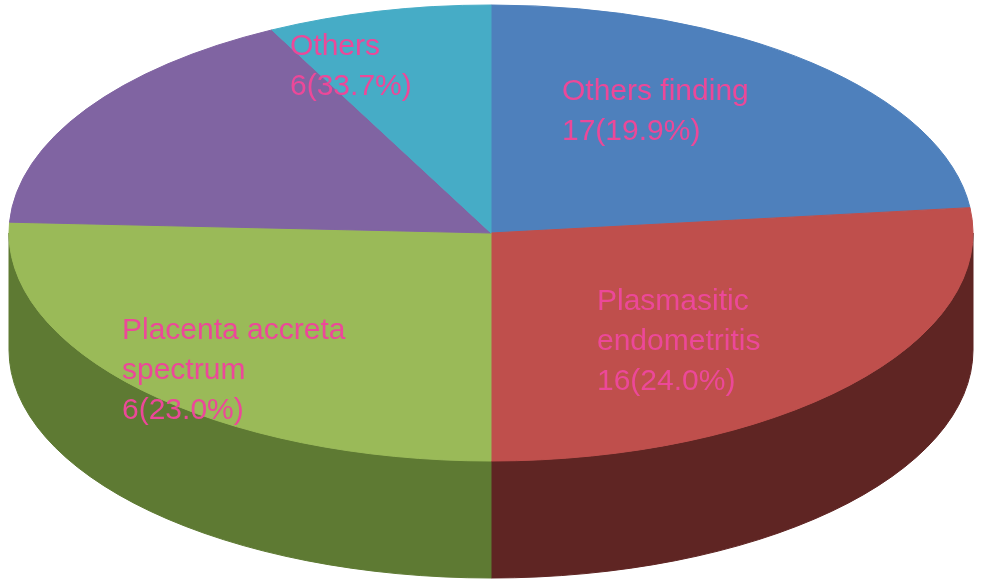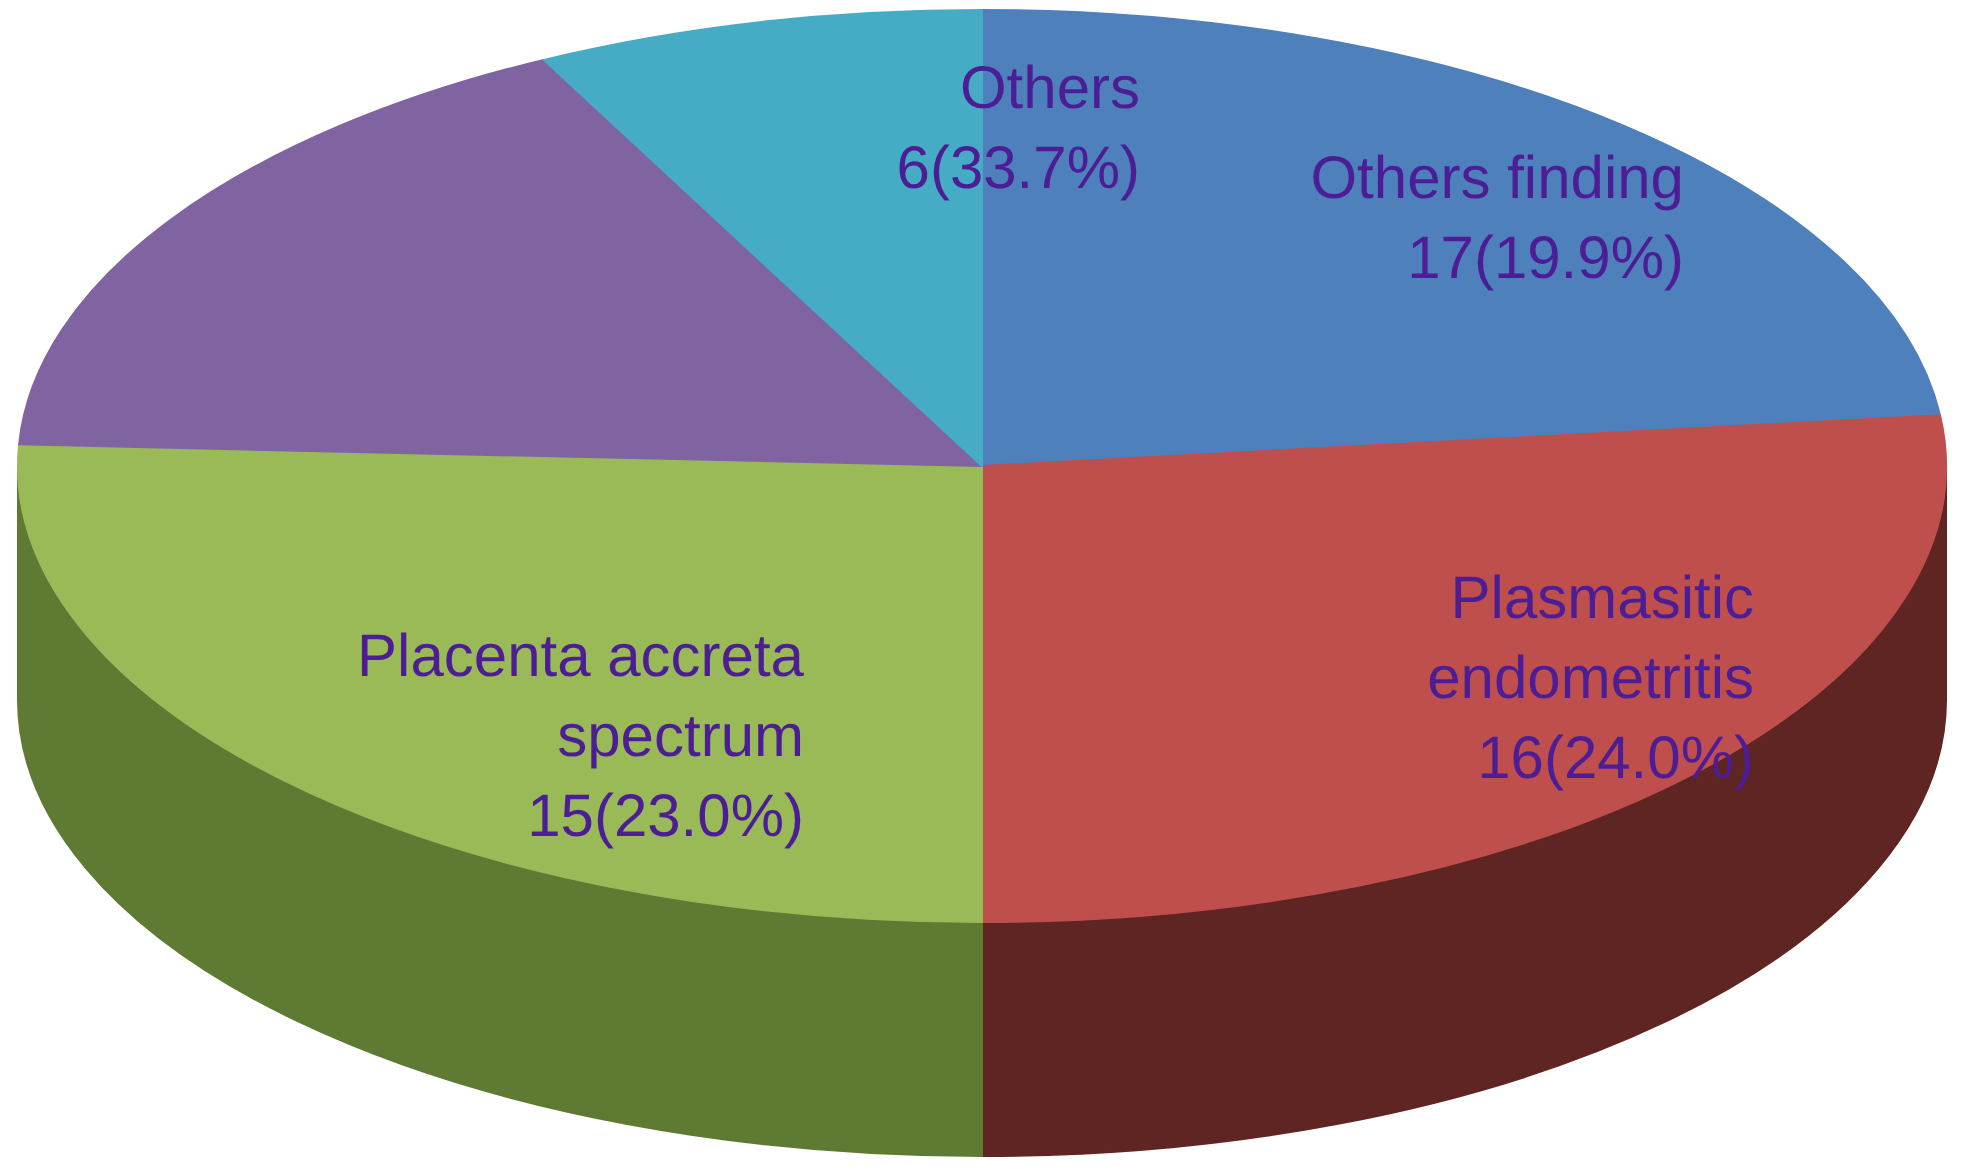--- a/index.html
+++ b/index.html
@@ -9,24 +9,24 @@
     height: 585px;
     background: #ffffff;
     overflow: hidden;
     font-family: "Liberation Sans", sans-serif;
   }
   #pie-svg { position: absolute; left: 0; top: 0; }
   .pie-label {
     position: absolute;
     width: 280px;
     transform: translate(-50%, -50%);
-    text-align: right;
+    text-align: left;
     font-size: 30px;
     line-height: 40px;
-    color: #4c1d95;
+    color: #ec4899;
     pointer-events: none;
     letter-spacing: 0px;
   }
   .pie-label span { display: block; }
   .pie-label .lname { display: inline; } 
   .pie-label .lval  { display: block; }
   .lbl-0 { left: 702px; top: 110px; }
   .lbl-1 { left: 737px; top: 340px; }
   .lbl-2 { left: 262px; top: 328px; margin-top: 41px; }
   .lbl-3 { left: 190px; top: 137px; }
@@ -49,19 +49,19 @@
   <div class="pie-label lbl-0">
     <span class="lname">Others finding</span>
     <span class="lval">17(19.9%)</span>
   </div>
   <div class="pie-label lbl-1">
     <span class="lname">Plasmasitic endometritis</span>
     <span class="lval">16(24.0%)</span>
   </div>
   <div class="pie-label lbl-2">
     <span class="lname">Placenta accreta spectrum</span>
-    <span class="lval">15(23.0%)</span>
+    <span class="lval">6(23.0%)</span>
   </div>
   <div class="pie-label lbl-4">
     <span class="lname">Others</span>
     <span class="lval">6(33.7%)</span>
   </div>
 </div>
 
 </body></html>

